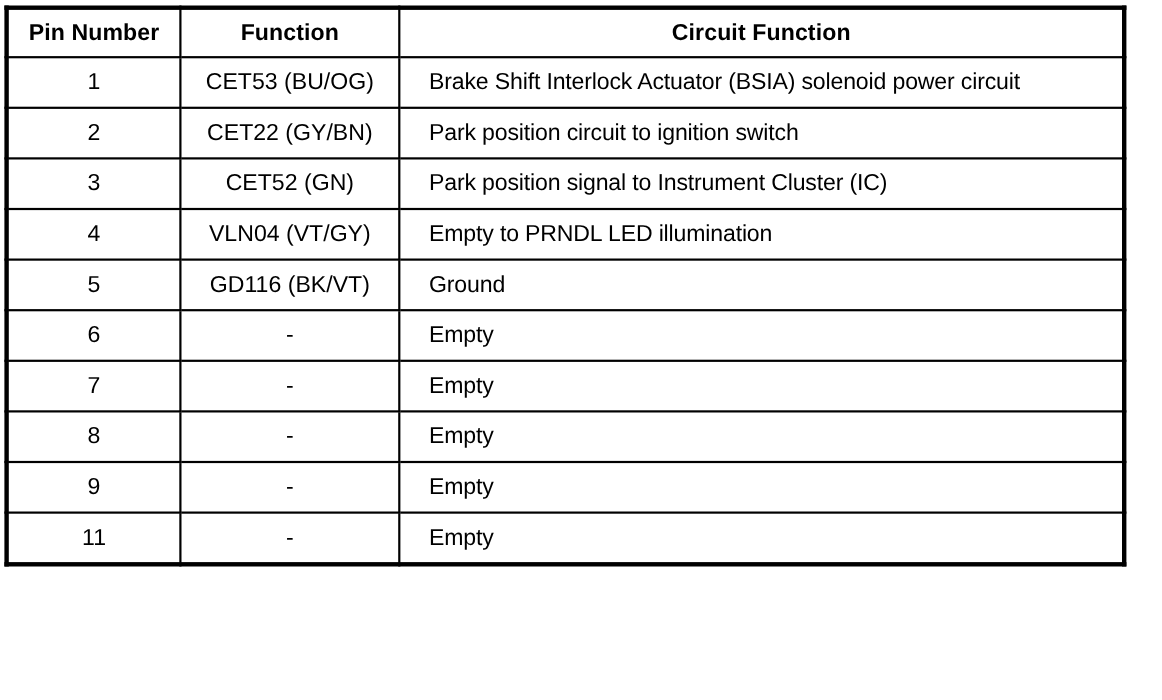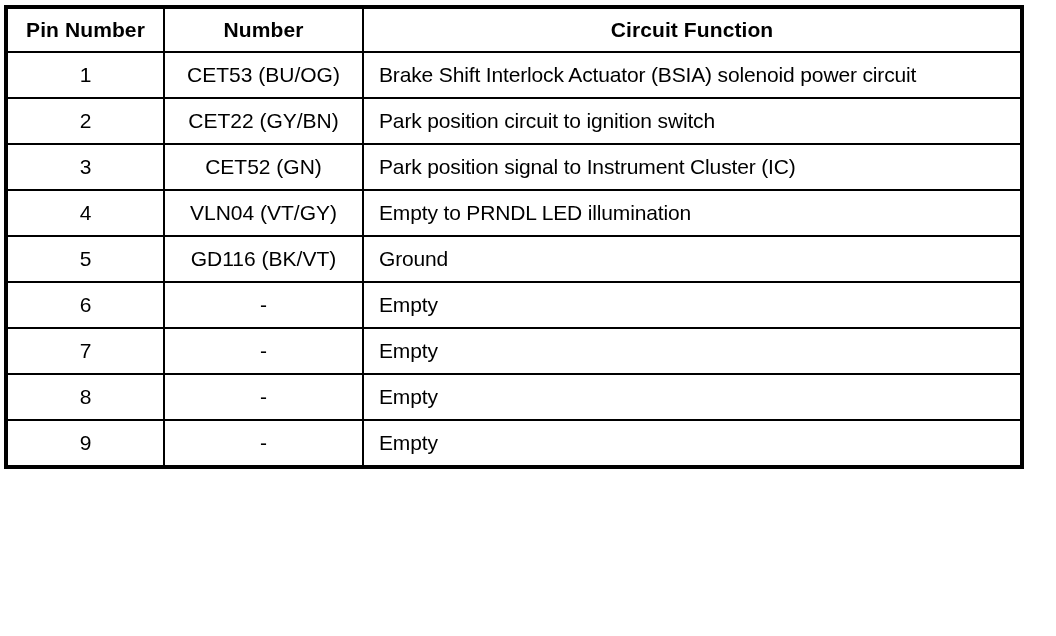--- a/index.html
+++ b/index.html
@@ -53,38 +53,38 @@
     height: 42px;
     font-size: 21px;
     letter-spacing: 0.1px;
   }
   table.pinout td.cell-pin,
   table.pinout td.cell-circuit {
     text-align: center;
   }
   table.pinout td.cell-function {
     text-align: left;
-    padding-left: 15px;
+    padding-left: 26px;
     letter-spacing: -0.15px;
   }
 </style>
 </head>
 <body>
 
 <div class="page">
   <table class="pinout">
     <colgroup>
       <col class="c-pin">
       <col class="c-circ">
       <col class="c-func">
     </colgroup>
     <thead>
       <tr>
         <th>Pin Number</th>
-        <th>Number</th>
+        <th>Function</th>
         <th>Circuit Function</th>
       </tr>
     </thead>
     <tbody id="table-body">
     <tr>
           <td class="cell-pin">1</td>
           <td class="cell-circuit">CET53 (BU/OG)</td>
           <td class="cell-function">Brake Shift Interlock Actuator (BSIA) solenoid power circuit</td>
         </tr>
         <tr>
@@ -120,15 +120,20 @@
         <tr>
           <td class="cell-pin">8</td>
           <td class="cell-circuit">-</td>
           <td class="cell-function">Empty</td>
         </tr>
         <tr>
           <td class="cell-pin">9</td>
           <td class="cell-circuit">-</td>
           <td class="cell-function">Empty</td>
         </tr>
+        <tr>
+          <td class="cell-pin">11</td>
+          <td class="cell-circuit">-</td>
+          <td class="cell-function">Empty</td>
+        </tr>
       </tbody>
   </table>
 </div>
 
 </body></html>

